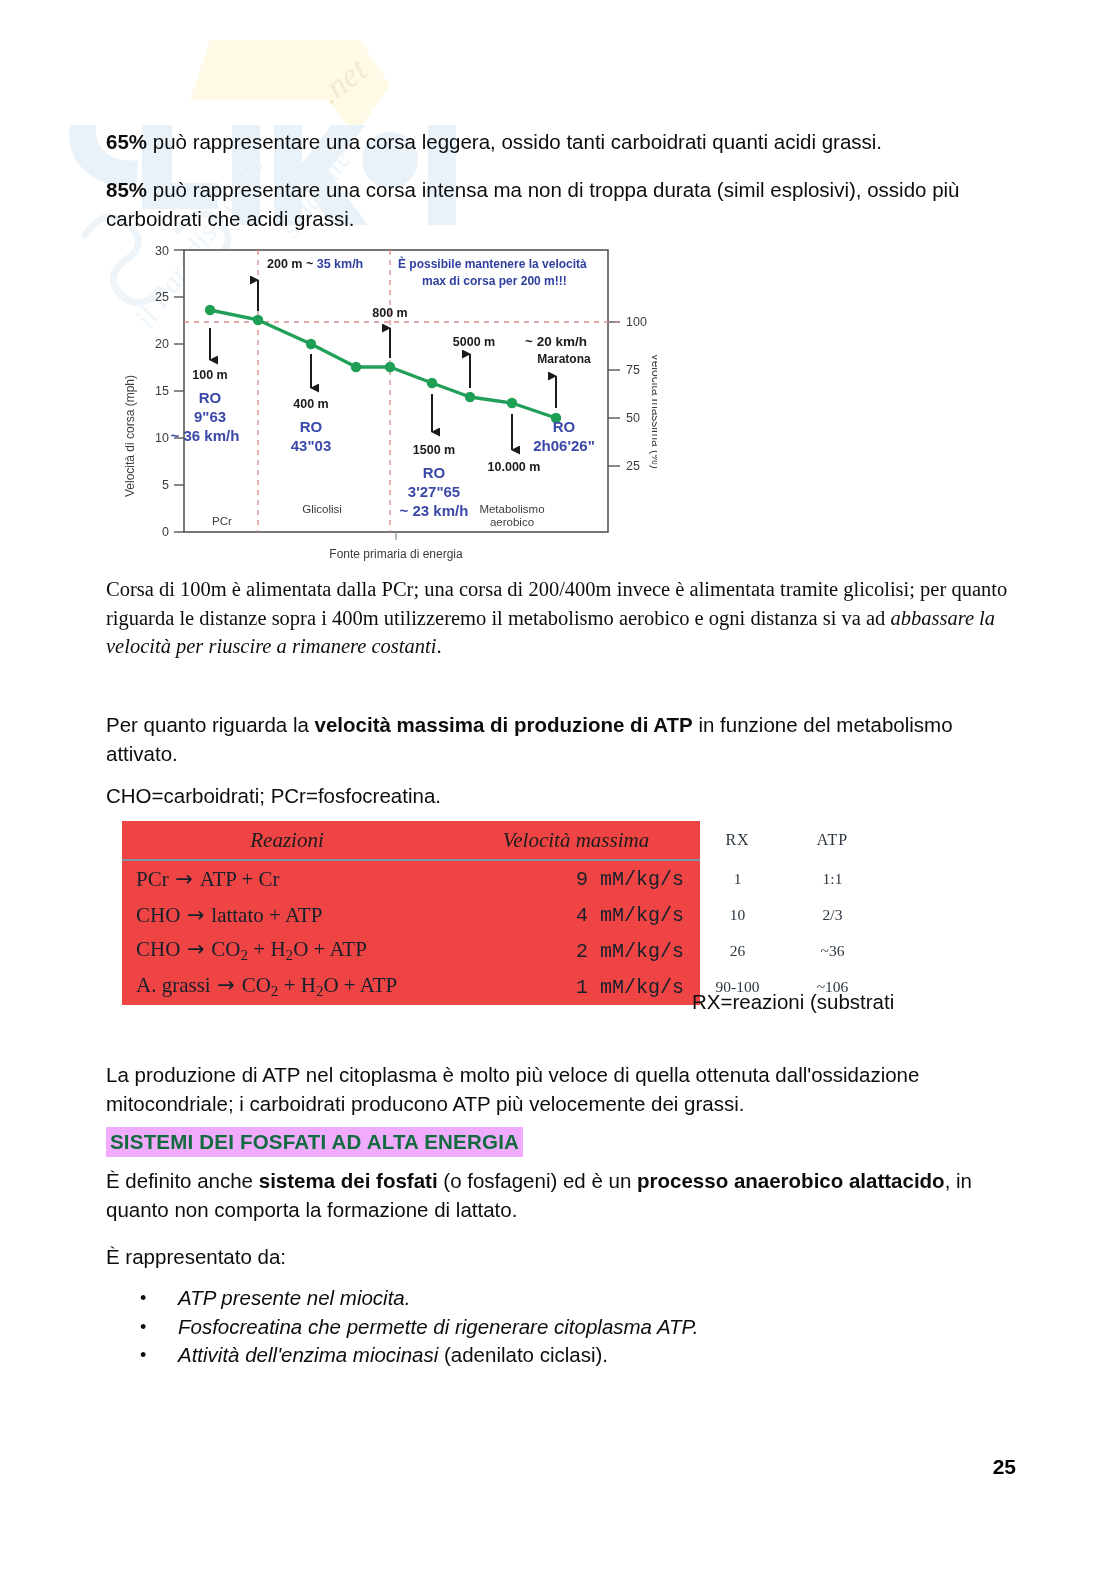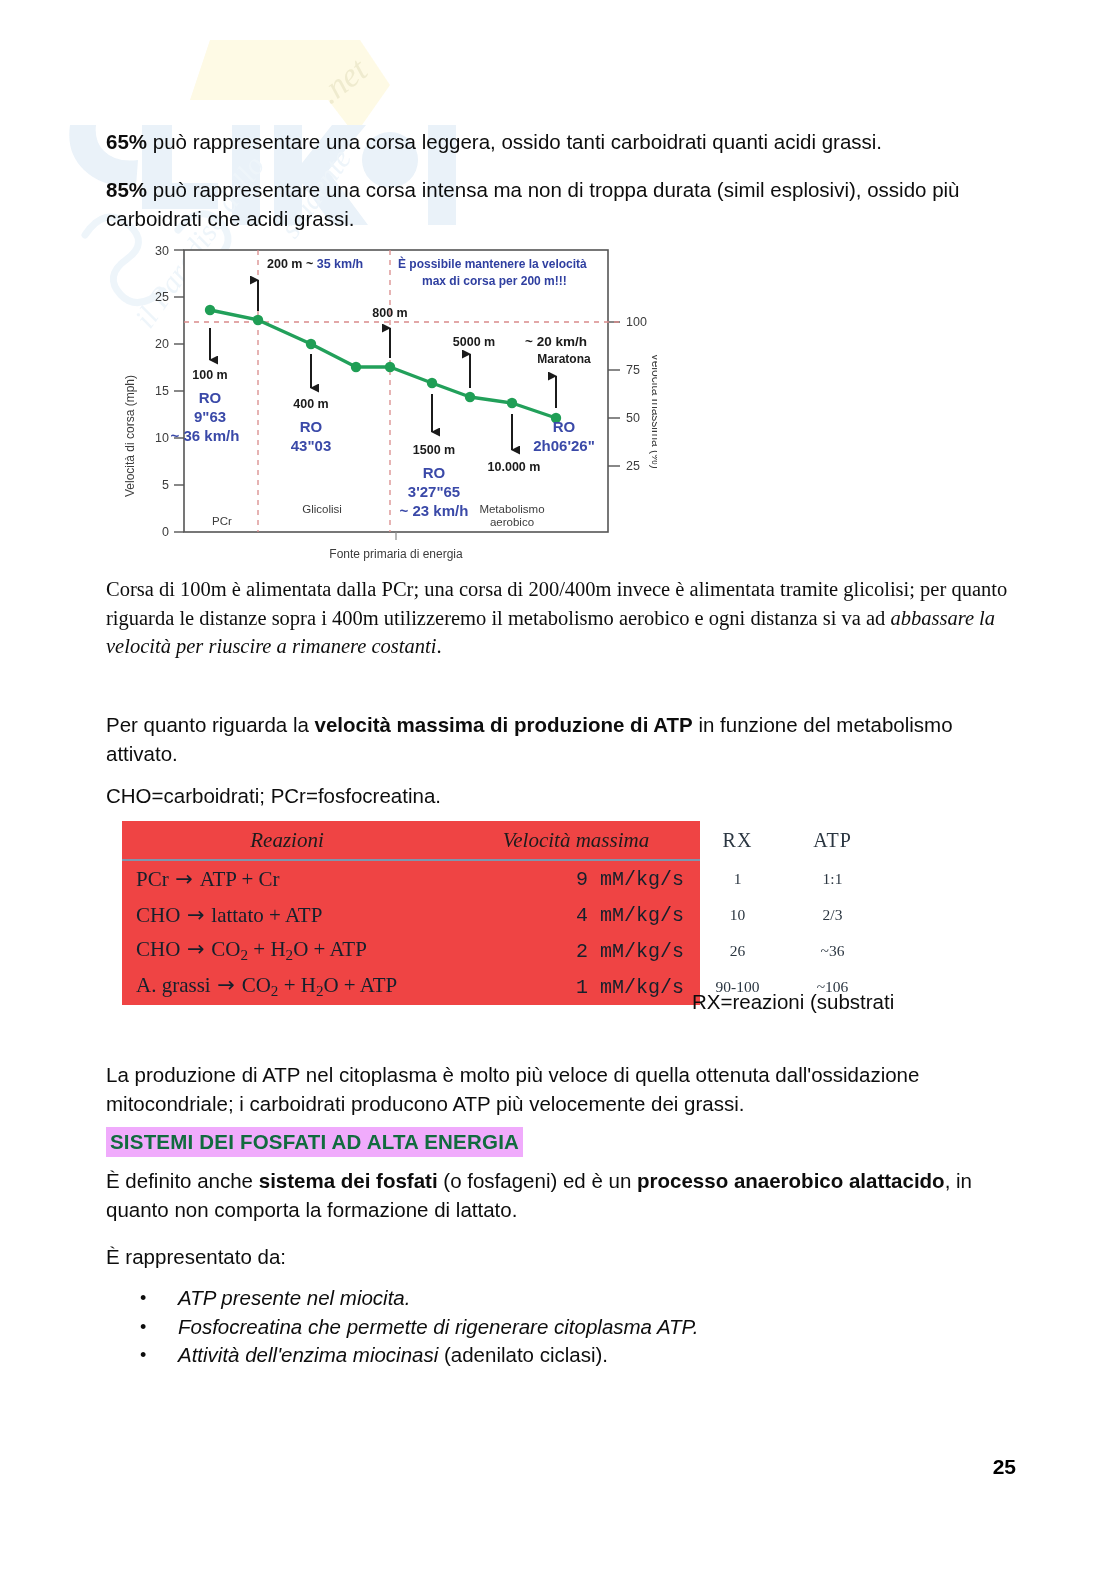--- a/index.html
+++ b/index.html
@@ -117,21 +117,21 @@
   }
   .side-row {
     display: flex;
     height: 36px;
     align-items: center;
   }
   .side-row.head { height: 38px; }
   .side-c1 { width: 95px; text-align: center; font-size: 15.5px; }
   .side-c2 { width: 95px; text-align: center; font-size: 15.5px; }
   .side-row.head .side-c1,
-  .side-row.head .side-c2 { font-size: 20px; letter-spacing: 1px; }
+  .side-row.head .side-c2 { font-size: 16px; letter-spacing: 1px; }
 
   
   #heading-fosfati {
     position: absolute;
     left: 106px;
     top: 1127px;
     background: #f0abfc;
     color: #116b3e;
     font-weight: bold;
     font-size: 20.5px;

